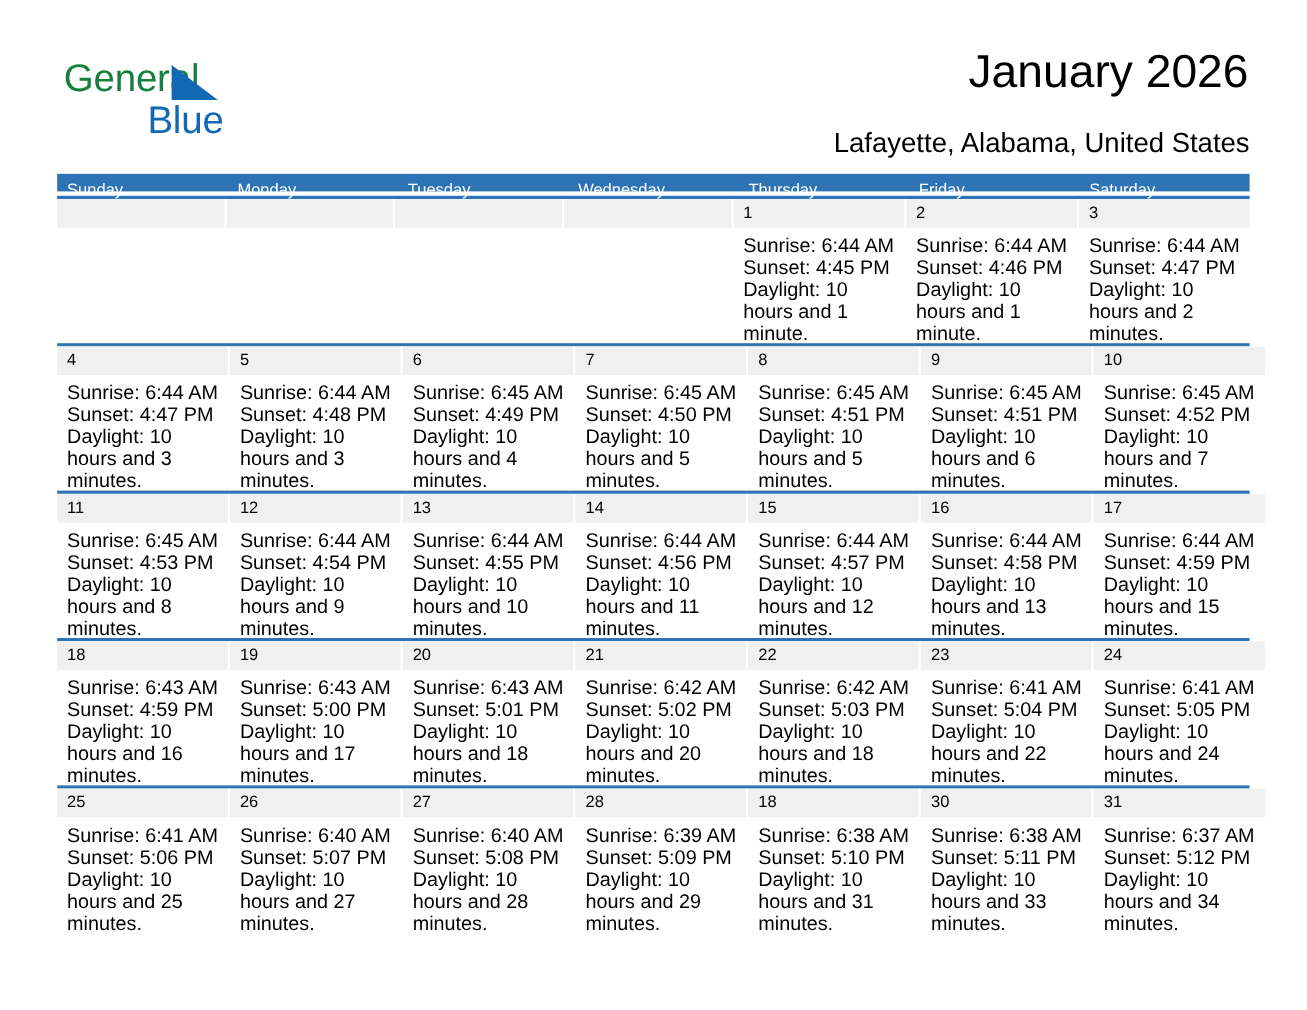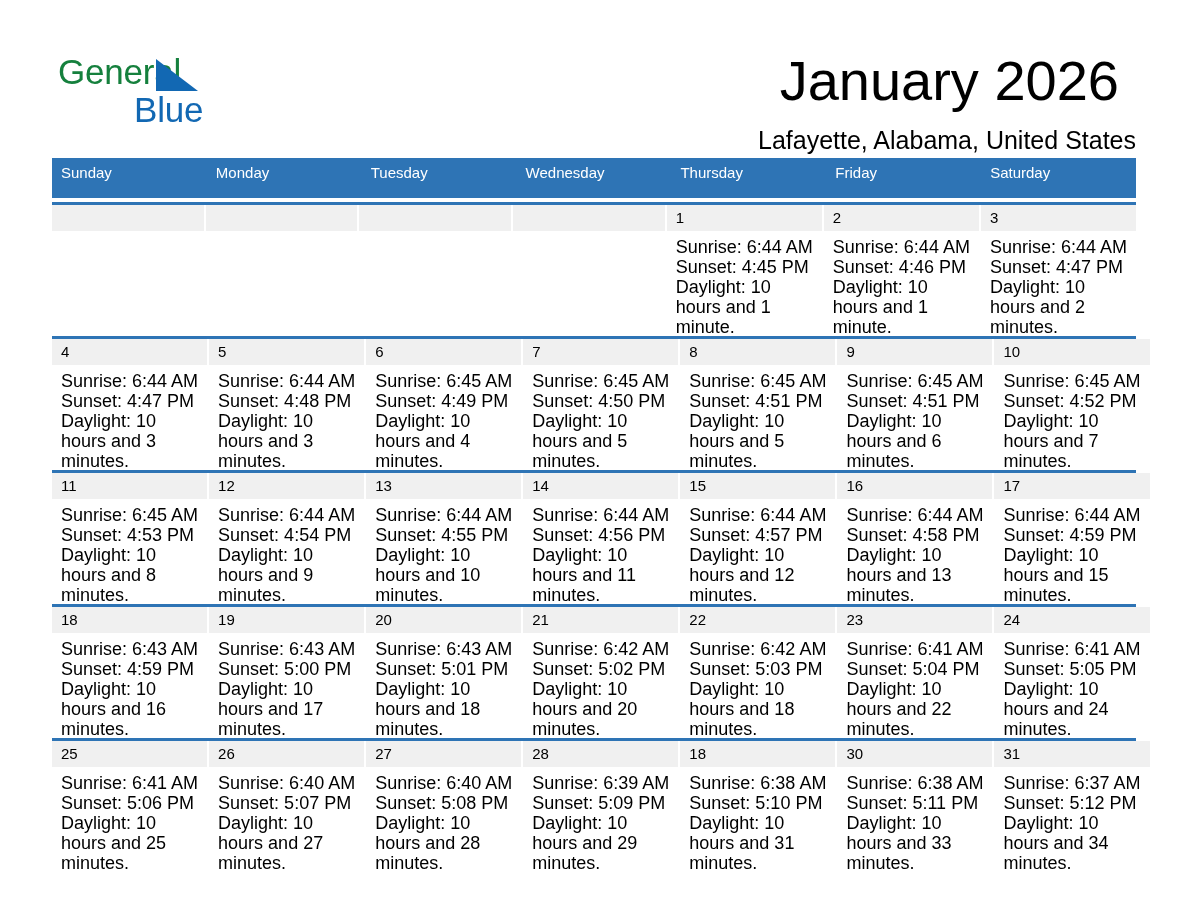--- a/index.html
+++ b/index.html
@@ -68,48 +68,48 @@
     white-space: nowrap;
   }
 
   .title-block {
     position: absolute;
     right: 0;
     top: 0;
     text-align: right;
   }
   .month-title {
-    font-size: 56px;
+    font-size: 42px;
     line-height: 52px;
     color: #000000;
     font-weight: normal;
-    margin: 17px;
+    margin: 1px;
     white-space: nowrap;
   }
   .location-title {
     font-size: 25px;
     line-height: 32px;
     color: #000000;
     font-weight: normal;
-    margin: 8px 0 0 0;
+    margin: 23px 0 0 0;
     white-space: nowrap;
   }
 
   
   .calendar {
     position: absolute;
     left: 52px;
     top: 158px;
     width: 1084px;
   }
 
   .weekday-row {
     display: flex;
     background: #2e74b5;
-    height: 40px;
+    height: 16px;
   }
   .weekday-cell {
     flex: 1 1 0;
     color: #ffffff;
     font-size: 15px;
     line-height: 30px;
     padding-left: 9px;
     box-sizing: border-box;
     white-space: nowrap;
   }

